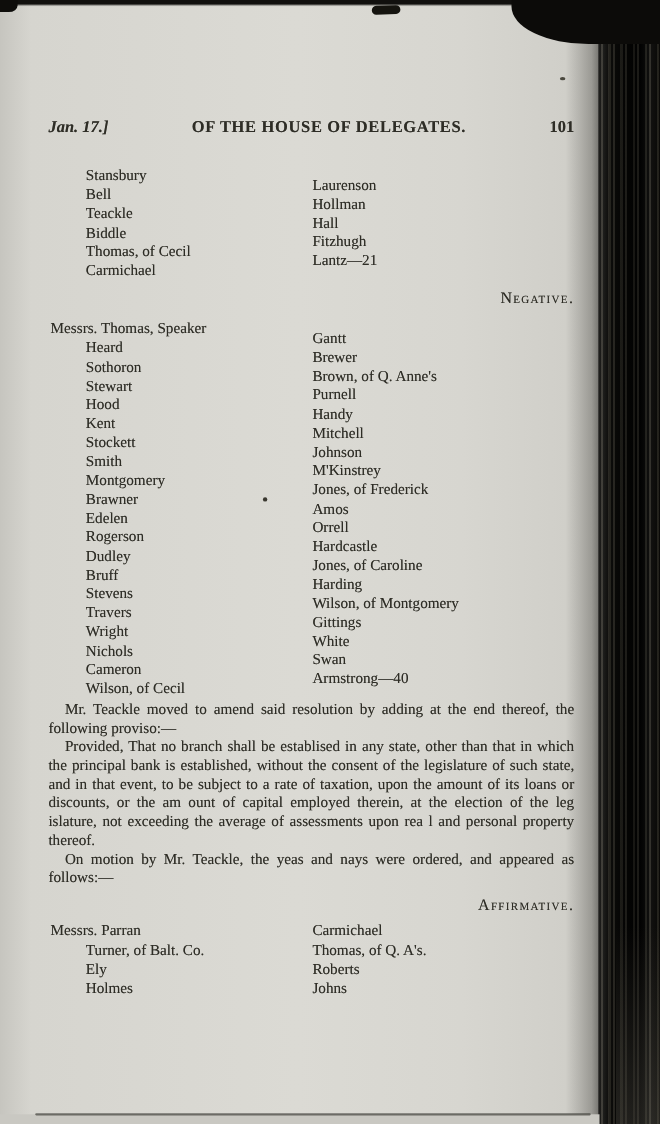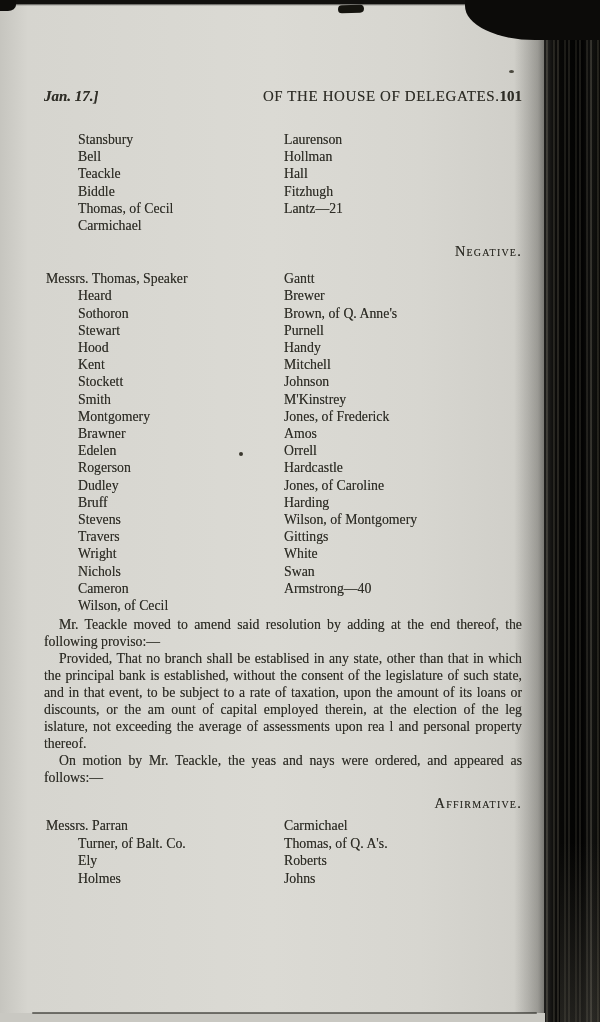--- a/index.html
+++ b/index.html
@@ -36,24 +36,24 @@
   .content{
     position:relative;
     padding:88px 78px 0 44px;
     color:#2e2d26;
     font-size:13.8px;
     line-height:17px;
     text-shadow:0 0 .4px rgba(46,45,38,.55);
   }
   .header{display:flex;align-items:baseline;margin-bottom:26px;font-size:15px;}
   .header .date{font-style:italic;font-weight:bold;white-space:nowrap;}
-  .header .title{flex:1;text-align:right;font-weight:normal;letter-spacing:.6px;}
+  .header .title{flex:1;text-align:center;font-weight:bold;letter-spacing:.6px;margin-top:20px;}
   .header .pagenum{font-weight:bold;white-space:nowrap;}
 
-  .namelist{display:flex;}
+  .namelist{display:flex;align-items:center;}
   .namelist .col-l{width:240px;}
   .namelist .col-r{flex:1;}
   .namelist .name{white-space:nowrap;line-height:17.2px;}
   .col-l .name{padding-left:34px;}
   .messrs .col-l .name:first-child{padding-left:2px;}
 
   .section-heading{
     text-align:right;font-variant:small-caps;letter-spacing:1.2px;
     font-size:14.5px;margin:9px 0 5px 0;
   }

